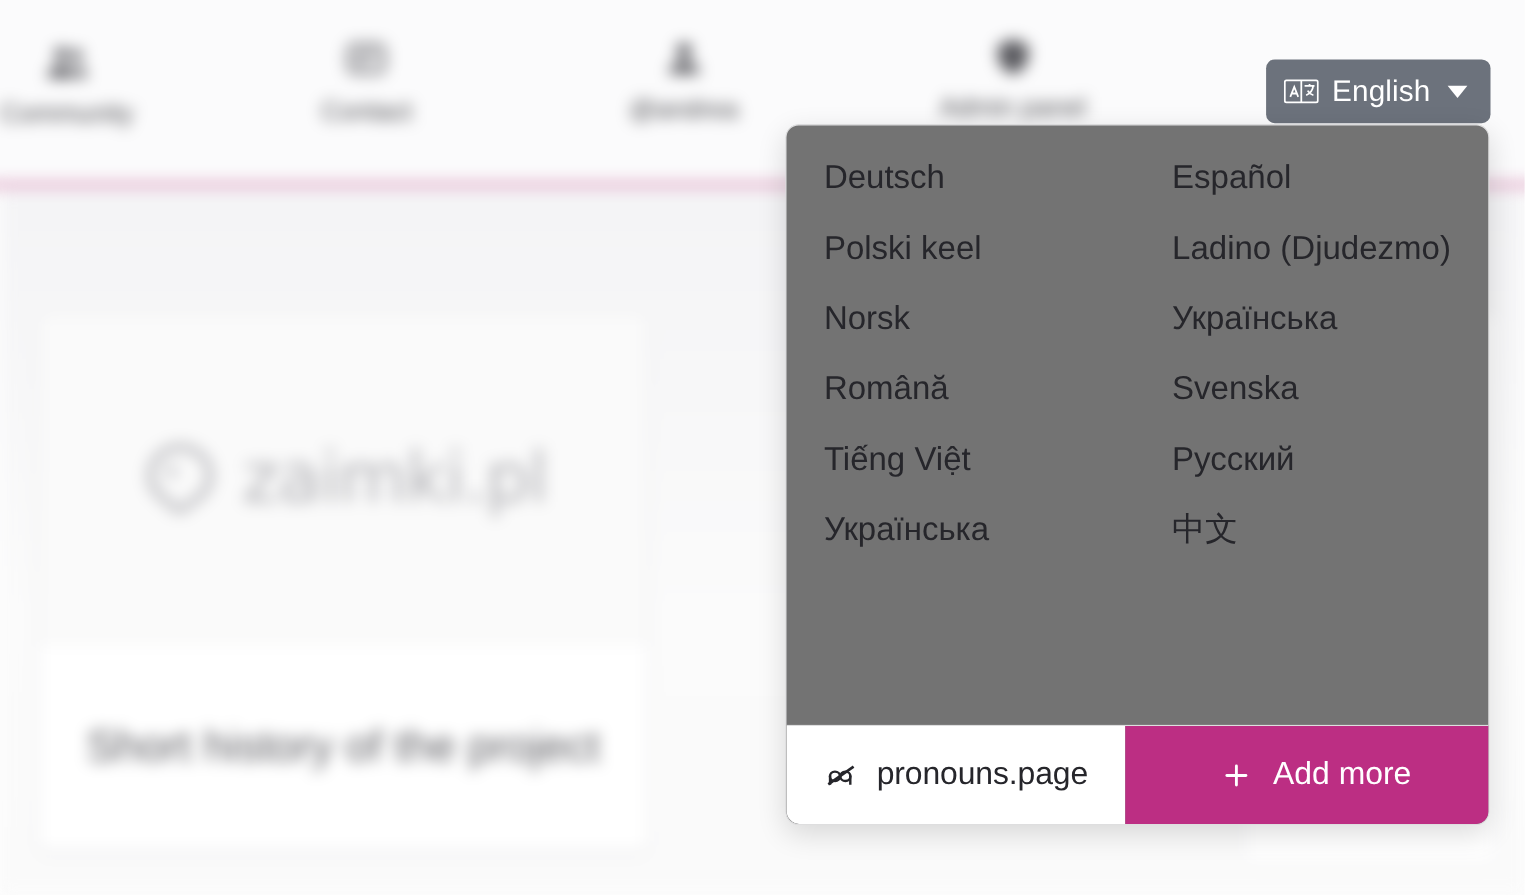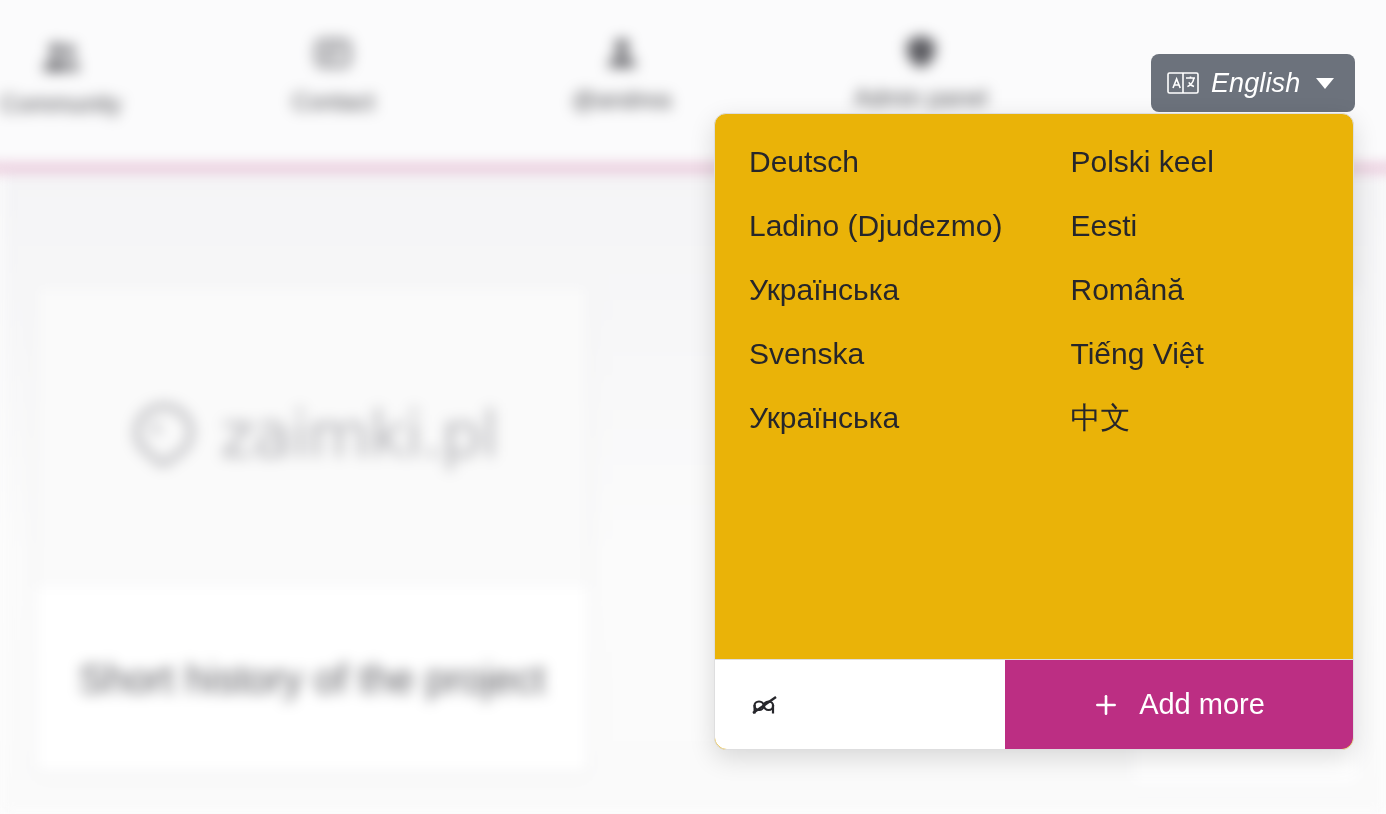--- a/index.html
+++ b/index.html
@@ -149,21 +149,20 @@
     height: 58px;
     background: #6c727c;
     border: none;
     border-radius: 8px;
     display: flex;
     align-items: center;
     gap: 12px;
     padding: 0 16px;
     cursor: pointer;
     z-index: 40;
-    font-style: italic;
   }
   .lang-button-label {
     color: #ffffff;
     font-size: 27px;
     letter-spacing: .1px;
     white-space: nowrap;
   }
   .translate-icon { width: 32px; height: 24px; display: block; flex: 0 0 auto; }
   .caret-icon {
     width: 0; height: 0;
@@ -174,21 +173,21 @@
     flex: 0 0 auto;
   }
 
   
   .lang-dropdown {
     position: absolute;
     left: 714px;
     top: 113px;
     width: 640px;
     height: 637px;
-    background: #eab308;
+    background: #737373;
     border: 1px solid #dededf;
     border-radius: 12px;
     box-shadow: 0 8px 26px rgba(0,0,0,.14);
     z-index: 50;
     overflow: hidden;
     display: flex;
     flex-direction: column;
   }
 
   .lang-grid {
@@ -324,40 +323,43 @@
       <path d="M19 7h9M23.5 5.4V7M26.8 7c-.4 4-2.6 6.8-6.4 8.6M21.8 11.4c1 1.9 2.6 3.4 5.2 4.2" stroke-width="1.6"></path>
     </svg>
     <span class="lang-button-label">English</span>
     <span class="caret-icon"></span>
   </button>
 
   <div class="lang-dropdown">
 
     <div class="lang-grid" id="lang-grid">
         <div class="lang-option">Deutsch</div>
+        <div class="lang-option">Español</div>
         <div class="lang-option">Polski keel</div>
         <div class="lang-option">Ladino (Djudezmo)</div>
-        <div class="lang-option">Eesti</div>
+        <div class="lang-option">Norsk</div>
         <div class="lang-option">Українська</div>
         <div class="lang-option">Română</div>
         <div class="lang-option">Svenska</div>
         <div class="lang-option">Tiếng Việt</div>
+        <div class="lang-option">Русский</div>
         <div class="lang-option">Українська</div>
         <div class="lang-option">中文</div>
       </div>
 
     <div class="dropdown-footer">
 
       <a class="brand-link">
         <svg class="pp-icon" viewBox="0 0 34 26" fill="none" stroke="#26262b" stroke-width="2.2">
           <path d="M10 9.5c3 0 4.6 2 4.6 4.2 0 2.4-1.9 4.3-4.5 4.3S5.5 16.1 5.5 13.8 7.2 9.5 10 9.5z"></path>
           <path d="M19.5 9.5c2.8 0 4.6 1.9 4.6 4.2 0 2.4-1.9 4.3-4.5 4.3S15 16.1 15 13.8s1.7-4.3 4.5-4.3z"></path>
           <path d="M5.6 21.5V13M24 21.5V13"></path>
           <path d="M27 5L4 21" stroke-width="2.4"></path>
         </svg>
+        <span class="brand-label">pronouns.page</span>
       </a>
 
       <button class="add-more-button">
         <svg class="plus-icon" viewBox="0 0 24 24" fill="none" stroke="#ffffff" stroke-width="2.4" stroke-linecap="round">
           <line x1="12" y1="4" x2="12" y2="20"></line>
           <line x1="4" y1="12" x2="20" y2="12"></line>
         </svg>
         <span class="add-more-label">Add more</span>
       </button>
 

